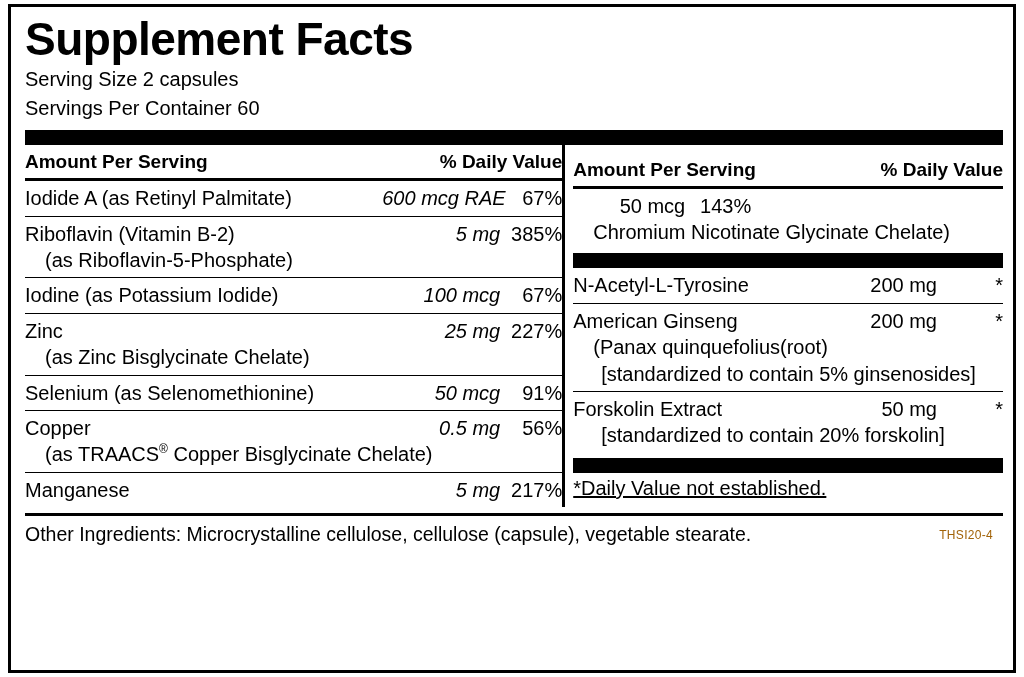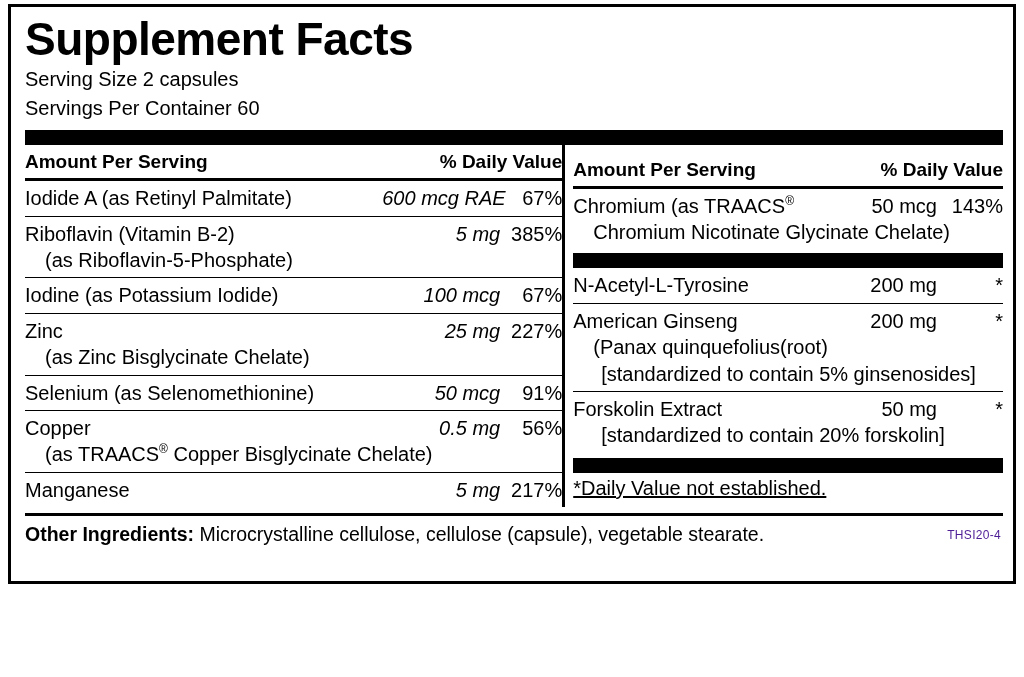--- a/index.html
+++ b/index.html
@@ -12,21 +12,21 @@
     height: 677px;
     font-family: "Liberation Sans", sans-serif;
     color: #000000;
     -webkit-font-smoothing: antialiased;
   }
   .panel {
     position: absolute;
     left: 8px;
     top: 4px;
     width: 1008px;
-    height: 580px;
+    height: 669px;
     border: 3px solid #000000;
     box-sizing: border-box;
     background: #ffffff;
     overflow: hidden;
   }
   .inner {
     position: absolute;
     left: 14px;
     top: 8px;
     width: 978px;
@@ -143,27 +143,27 @@
   .footer-rule {
     height: 3px;
     background: #000000;
     margin-top: 6px;
   }
   .footer {
     font-size: 19.5px;
     padding-top: 7px;
     position: relative;
   }
-  .footer b { font-weight: bold; }
+  .footer b { font-weight: normal; }
   .code {
     position: absolute;
-    right: 2px;
+    right: 10px;
     top: 12px;
     font-size: 12px;
-    color: #4c1d95;
+    color: #a16207;
     letter-spacing: 0.3px;
   }
 </style>
 </head>
 <body>
 
 <div class="panel">
   <div class="inner">
 
     <div class="title">Supplement Facts</div>
@@ -243,21 +243,20 @@
       <div class="divider"></div>
 
       <div class="col col-right">
         <div class="hdr">
           <span>Amount Per Serving</span>
           <span>% Daily Value</span>
         </div>
 
         <div class="row row-nb">
           <div class="line">
-            <span class="nm">Chromium (as TRAACS<span class="sup">®</span></span>
             <span class="amt-r">50 mcg</span>
             <span class="dv-r">143%</span>
           </div>
           <div class="sub">Chromium Nicotinate Glycinate Chelate)</div>
         </div>
 
         <div class="bar-mid"></div>
 
         <div class="row">
           <div class="line">

